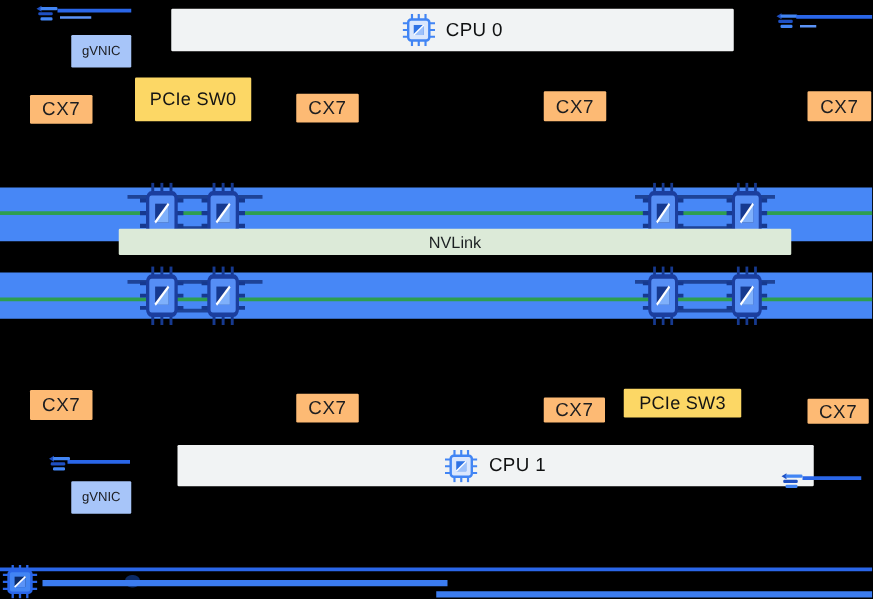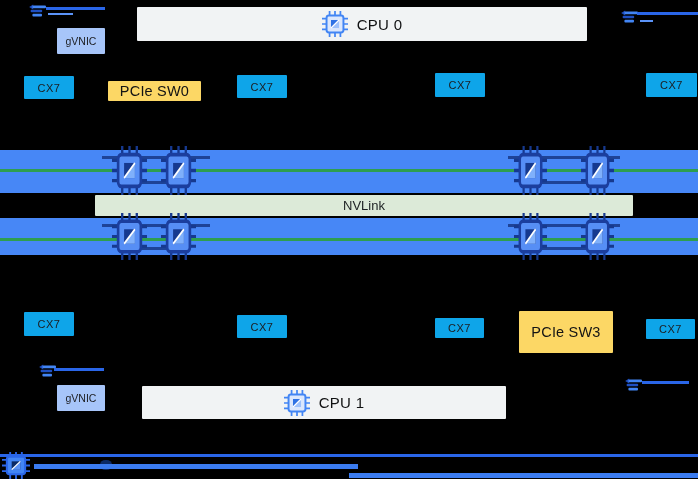--- a/index.html
+++ b/index.html
@@ -2,21 +2,21 @@
 <html><head>
 <meta charset="utf-8">
 <style>
   html,body{margin:0;padding:0;background:#000;}
   #stage{
     position:relative;width:698px;height:479px;background:#000;overflow:hidden;
     font-family:"Liberation Sans",sans-serif;
   }
   .box{position:absolute;display:flex;align-items:center;justify-content:center;
        border-radius:1px;white-space:nowrap;}
-  .cx7{background:#0ea5e9;color:#1c1d20;font-size:11px;letter-spacing:.5px;text-align:center;}
+  .cx7{background:#fdba74;color:#1c1d20;font-size:15px;letter-spacing:.5px;text-align:center;}
   .gvnic{background:#a7c5f9;color:#1c1d20;font-size:10.5px;}
   .sw{background:#fcd765;color:#141414;font-size:14.5px;font-weight:500;letter-spacing:.2px;}
   .cpu{background:#f1f3f4;color:#101112;font-size:15px;font-weight:500;gap:9px;letter-spacing:.3px;}
   .nvlink{background:#dcead8;color:#1c2022;font-size:13px;}
   .band{position:absolute;left:0;width:698px;background:#4787f6;}
   .hline{position:absolute;}
   .green{background:#2e9e4f;}
   .navy{background:#1e4397;}
   .link{background:#2a66e8;}
   .linklight{background:#5b93f7;}
@@ -72,21 +72,21 @@
   <div class="box cpu" style="left:137px;top:7px;width:450px;height:34px">
     <svg class="chipicon chip-cpu" width="26" height="26">
         <use href="#chip"></use>
       </svg>
     <span>CPU 0</span>
   </div>
 
   <div class="box cx7" style="left:24px;top:76px;width:50px;height:23px">
     <span>CX7</span>
     </div>
-  <div class="box sw" style="left:108px;top:81px;width:93px;height:20px">
+  <div class="box sw" style="left:108px;top:62px;width:93px;height:35px">
     <span>PCIe SW0</span>
     </div>
   <div class="box cx7" style="left:237px;top:75px;width:50px;height:23px">
     <span>CX7</span>
     </div>
   <div class="box cx7" style="left:435px;top:73px;width:50px;height:24px">
     <span>CX7</span>
     </div>
   <div class="box cx7" style="left:646px;top:73px;width:51px;height:24px">
     <span>CX7</span>
@@ -104,21 +104,21 @@
   <svg class="chip chip-gpu" style="left:161px;top:146px" width="35" height="49">
       <use href="#chip"></use>
     </svg>
   <svg class="chip chip-gpu" style="left:514px;top:146px" width="33" height="49">
       <use href="#chip"></use>
     </svg>
   <svg class="chip chip-gpu" style="left:581px;top:146px" width="33" height="49">
       <use href="#chip"></use>
     </svg>
 
-  <div class="box nvlink" style="left:95px;top:195px;width:538px;height:21px">
+  <div class="box nvlink" style="left:95px;top:183px;width:538px;height:21px">
     <span>NVLink</span>
   </div>
 
   <div class="band" style="top:218px;height:37px"></div>
   <div class="hline navy" style="left:102px;top:224px;width:108px;height:3px"></div>
   <div class="hline navy" style="left:508px;top:224px;width:112px;height:3px"></div>
   <div class="hline green" style="left:0;top:238px;width:698px;height:2.5px"></div>
   <div class="hline navy" style="left:128px;top:247px;width:56px;height:2.5px"></div>
   <div class="hline navy" style="left:520px;top:247px;width:84px;height:2.5px"></div>
   <svg class="chip chip-gpu" style="left:112px;top:213px" width="35" height="47">
@@ -136,33 +136,33 @@
 
   <div class="box cx7" style="left:24px;top:312px;width:50px;height:24px">
     <span>CX7</span>
     </div>
   <div class="box cx7" style="left:237px;top:315px;width:50px;height:23px">
     <span>CX7</span>
     </div>
   <div class="box cx7" style="left:435px;top:318px;width:49px;height:20px">
     <span>CX7</span>
     </div>
-  <div class="box sw" style="left:519px;top:311px;width:94px;height:42px">
+  <div class="box sw" style="left:499px;top:311px;width:94px;height:23px">
     <span>PCIe SW3</span>
     </div>
   <div class="box cx7" style="left:646px;top:319px;width:49px;height:20px">
     <span>CX7</span>
     </div>
 
   <svg class="chip" style="left:38px;top:364px" width="20" height="14">
       <use href="#nic"></use>
     </svg>
   <div class="hline link" style="left:54px;top:368px;width:50px;height:3px"></div>
 
-  <div class="box cpu" style="left:142px;top:386px;width:364px;height:33px">
+  <div class="box cpu" style="left:142px;top:356px;width:509px;height:33px">
     <svg class="chipicon chip-cpu" width="26" height="26">
         <use href="#chip"></use>
       </svg>
     <span>CPU 1</span>
   </div>
 
   <div class="box gvnic" style="left:57px;top:385px;width:48px;height:26px">
     <span>gVNIC</span>
   </div>
 

